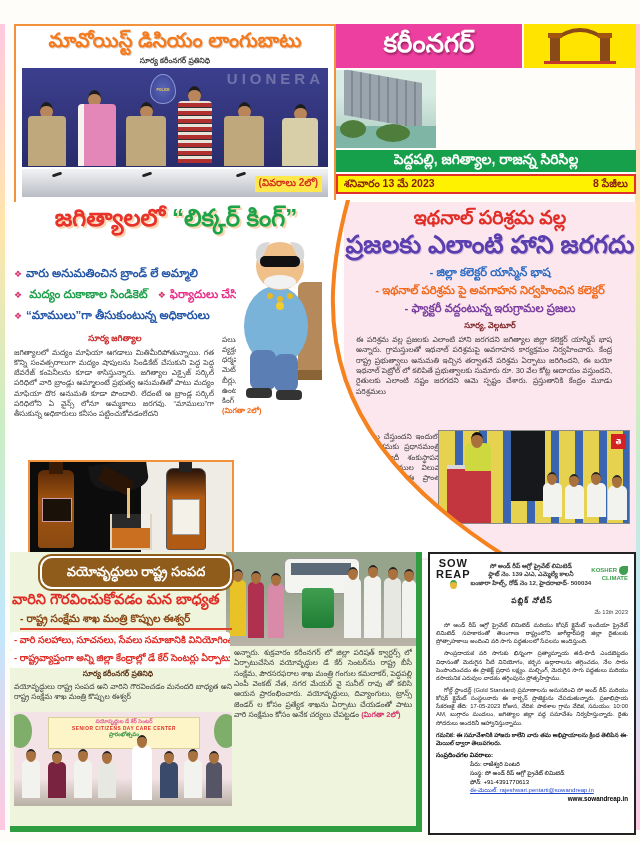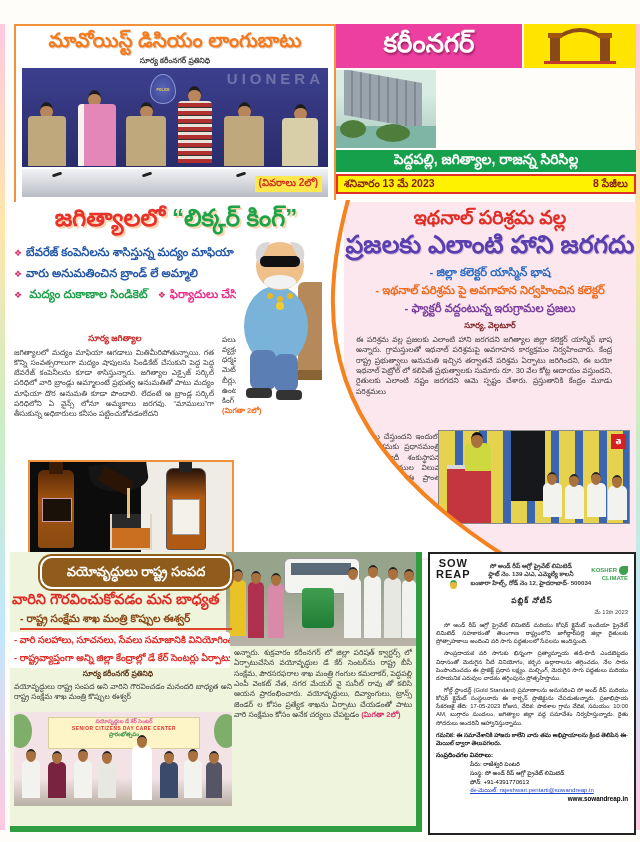--- a/index.html
+++ b/index.html
@@ -209,25 +209,25 @@
   <div class="abs mh-date">
     <span>శనివారం 13 మే 2023</span>
     <span>8 పేజీలు</span>
   </div>
 
   <div class="abs liquor ov">
     <div class="abs lq-head ct nw">
       <span class="lq-red">జగిత్యాలలో</span>
       <span class="lq-green">“లిక్కర్ కింగ్”</span>
     </div>
-    <div class="abs bullet b-blue nw ov" style="top:44px;width:300px;">బేవరేజ్ కంపెనీలను శాసిస్తున్న మద్యం మాఫియా</div>
     <div class="abs bullet b-blue nw ov" style="top:65px;width:300px;">వారు అనుమతించిన బ్రాండ్ లే అమ్మాలి</div>
     <div class="abs bullet nw ov" style="top:86px;width:328px;">
       <span class="b-green">మద్యం దుకాణాల సిండికెట్</span><span class="b-pink">ఫిర్యాదులు చేసినా చర్యలు శూన్యం</span>
     </div>
+    <div class="abs bullet b-blue nw ov" style="top:107px;width:300px;">“మాములు”గా తీసుకుంటున్న అధికారులు</div>
     <div class="abs lq-by ct nw">సూర్య జగిత్యాల</div>
     <div class="abs lq-c1 jt ov">జగిత్యాలలో మద్యం మాఫియా ఆగడాలు మితిమీరిపోతున్నాయి. గత కొన్ని సంవత్సరాలుగా మద్యం షాపులను సిండికేట్ చేసుకుని పెద్ద పెద్ద బేవరేజ్ కంపెనీలను కూడా శాసిస్తున్నారు. జగిత్యాల ఎక్సైజ్ సర్కిల్ పరిధిలో వారి బ్రాండ్లు అమ్మాలంటే ప్రభుత్వ అనుమతితో పాటు మద్యం మాఫియా దొర అనుమతి కూడా పొందాలి. లేదంటే ఆ బ్రాండ్ల సర్కిల్ పరిధిలోని ఏ వైన్స్ లోనూ అమ్మకాలు జరగవు. “మాములు”గా తీసుకున్న అధికారులు కనీసం పట్టించుకోవడంలేదని</div>
     <div class="abs lq-c2 jt ov">
       <span>పలువురు మద్యం ప్రియులు ఆవేదన వ్యక్తం చేస్తున్నారు. జిల్లాలో జగిత్యాల, ధర్మపురి, మెట్‌పల్లి ఎక్సైజ్ సర్కిళ్లు ఉండగా మెట్‌పల్లి సర్కిల్ పరిధిలో అన్ని బ్రాండ్ల బీర్లు, విస్కీలు వైన్స్ లలో అందుబాటులో ఉంటాయి. ధర్మపురి సర్కిల్, జగిత్యాలలో కింగ్ ఫిషర్ బ్రాండ్ ను బ్యాన్ చేశారు. </span>
       <span class="cont">(మిగతా 2లో)</span>
     </div>
 
     <svg class="abs cartoon" viewBox="0 0 108 176">
       <rect x="0" y="0" width="108" height="176" fill="#ffffff"></rect>
       <rect x="62" y="52" width="36" height="92" rx="6" fill="#b5895a"></rect>

